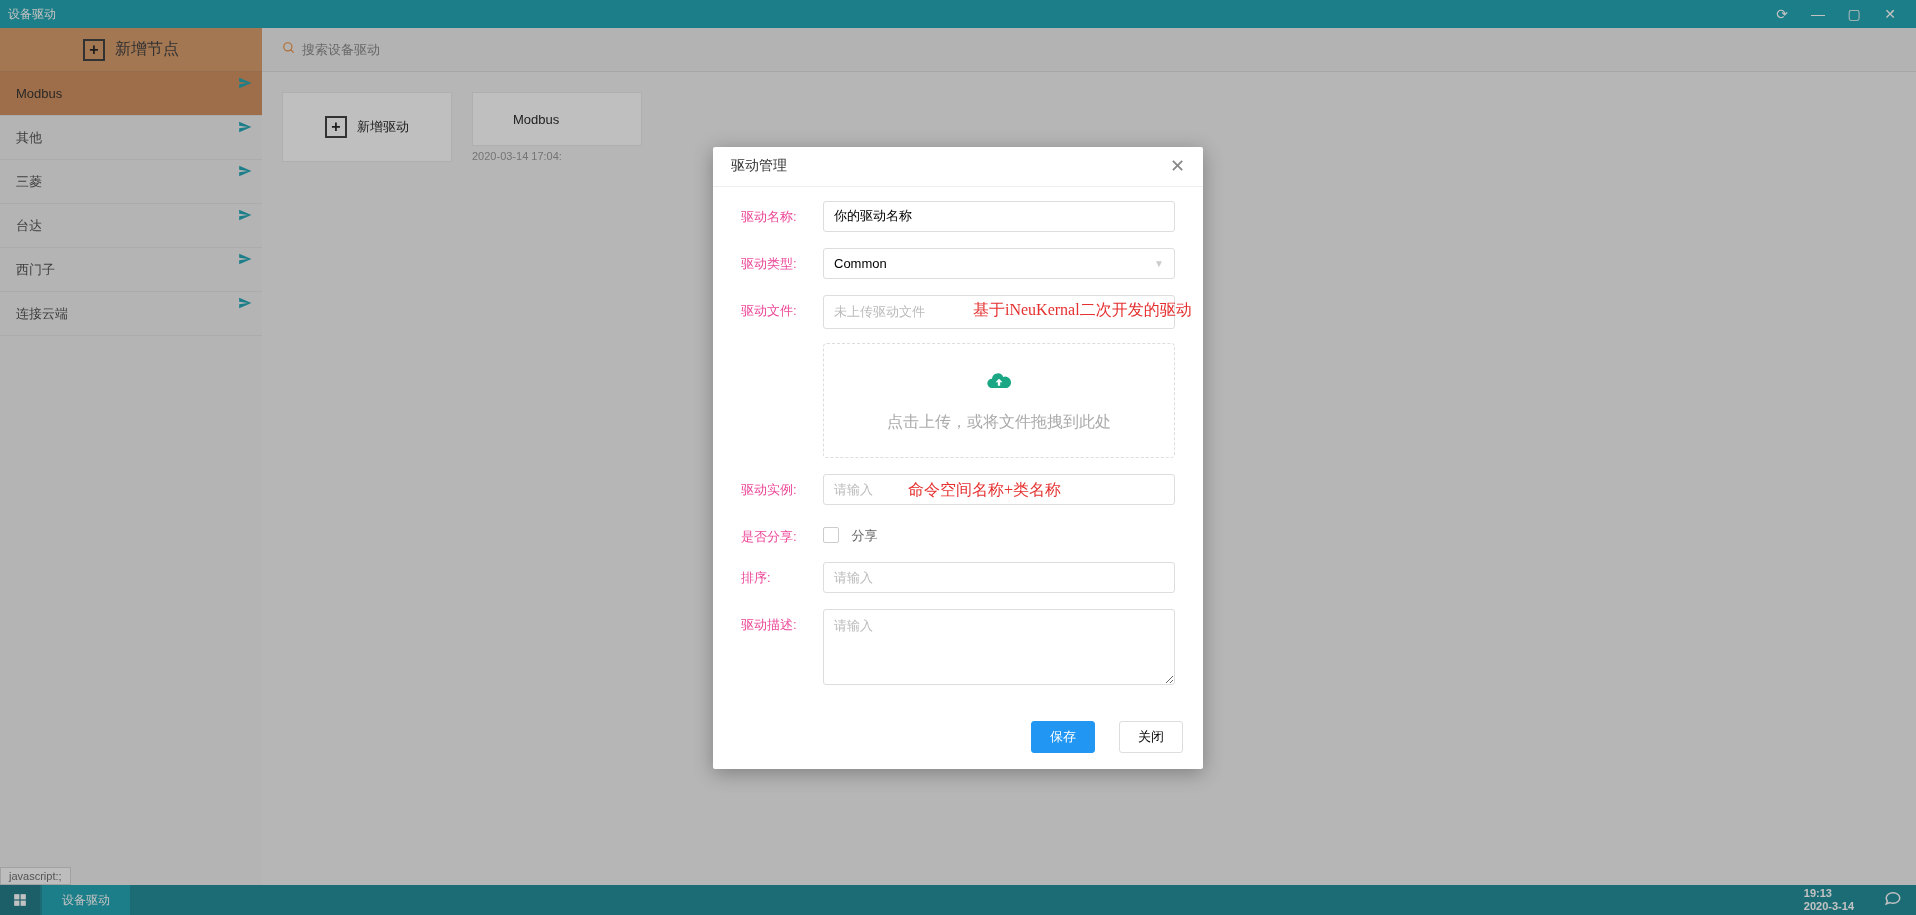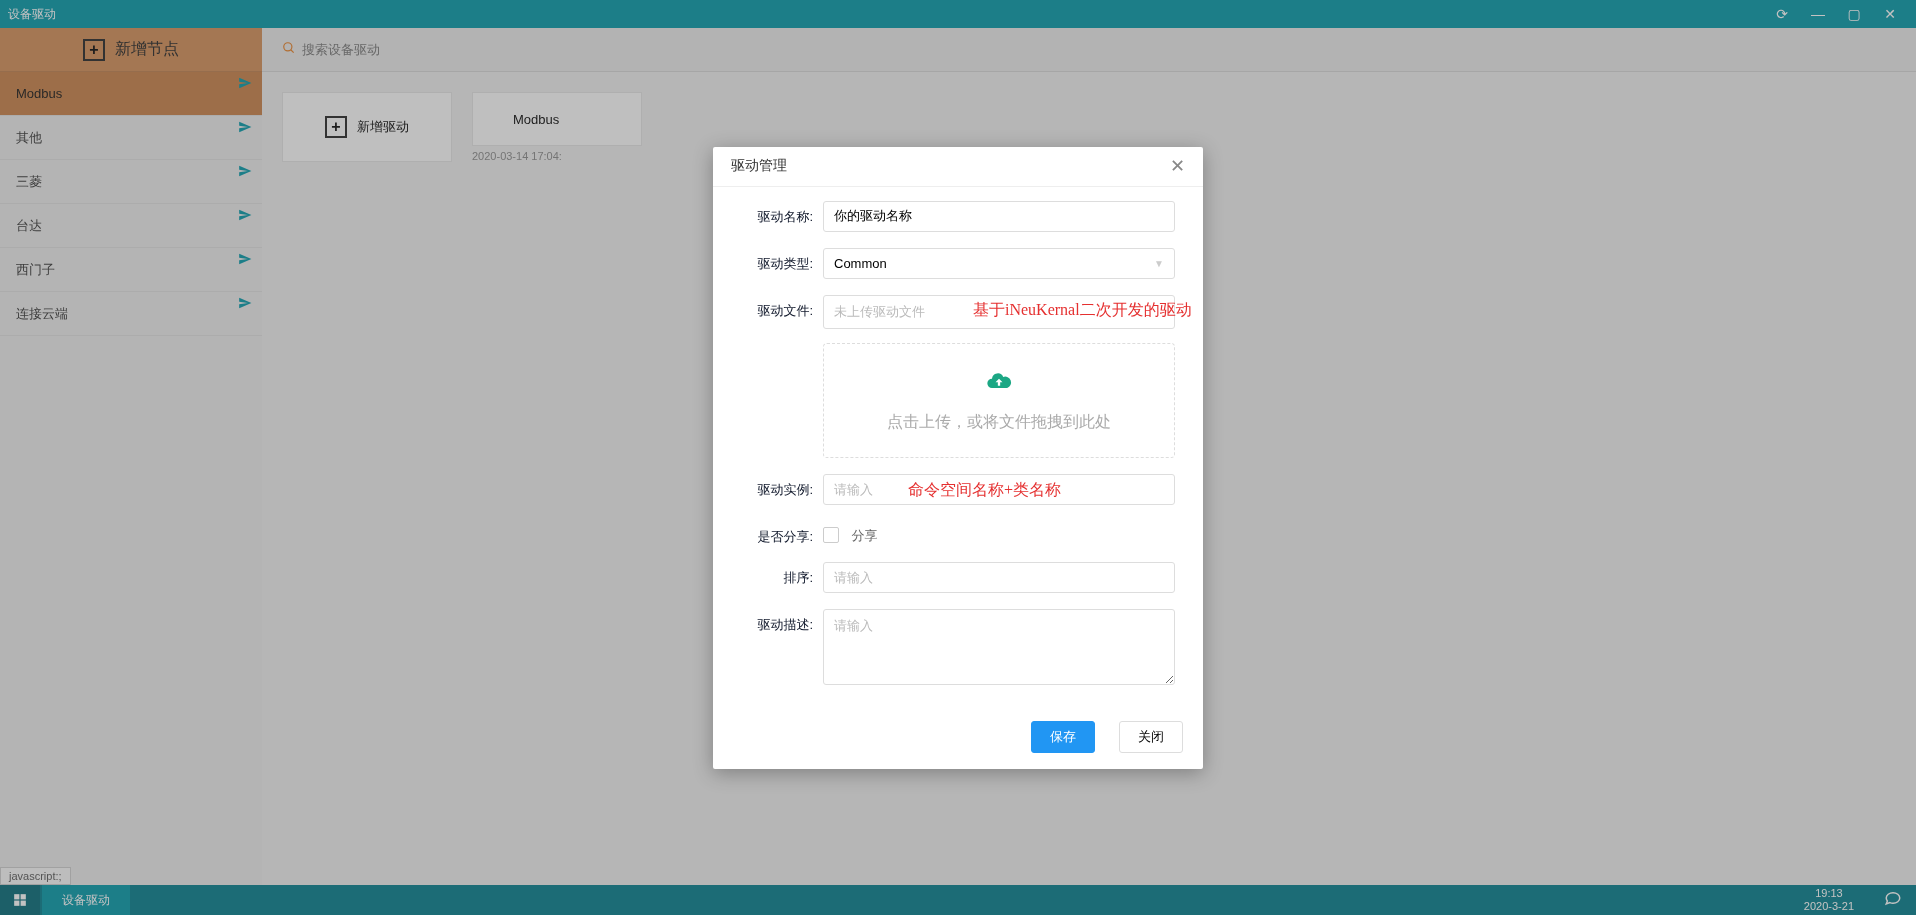--- a/index.html
+++ b/index.html
@@ -32,34 +32,34 @@
 .card .plus-box { background: #fbfbfb; }
 .card-footer { height: 0; font-size: 11px; color: #888; padding-top: 4px; }
 .card2 .card-body { justify-content: flex-start; padding-left: 40px; font-size: 13px; }
 .card2 .card-footer { height: auto; }
 
 
 .taskbar { height: 30px; background: #007c8a; display: flex; align-items: center; color: #fff; font-size: 12px; }
 .taskbar .start { width: 40px; height: 30px; background: #006875; display: flex; align-items: center; justify-content: center; }
 .taskbar .task-item { padding: 0 20px; height: 30px; display: flex; align-items: center; background: #0097a7; margin-left: 2px; }
 .taskbar .spacer { flex: 1; }
-.taskbar .clock { text-align: center; padding: 0 16px; line-height: 1.2; font-size: 11px; }
+.taskbar .clock { padding: 0 16px; line-height: 1.2; font-size: 11px; font-weight: bold; }
 .taskbar .tray-ic { padding: 0 14px; font-size: 16px; }
 
 
 .status-hint { position: absolute; left: 0; bottom: 30px; background: #f8f8f8; border: 1px solid #ccc; padding: 2px 8px; font-size: 11px; color: #555; }
 
 
 .overlay { position: absolute; inset: 0; background: rgba(80,80,80,0.35); display: flex; align-items: center; justify-content: center; }
 .modal { width: 490px; background: #fff; border-radius: 2px; box-shadow: 0 4px 20px rgba(0,0,0,0.3); display: flex; flex-direction: column; }
 .modal-header { height: 40px; display: flex; align-items: center; padding: 0 18px; font-size: 14px; color: #333; border-bottom: 1px solid #eee; }
 .modal-header .close { margin-left: auto; cursor: pointer; font-size: 18px; color: #888; }
 .modal-body { padding: 14px 28px 6px 28px; }
 .form-row { display: flex; align-items: flex-start; margin-bottom: 16px; }
-.form-row label { width: 72px; text-align: right; font-size: 13px; color: #0f172a; padding-top: 7px; margin-right: 10px; }
+.form-row label { width: 72px; text-align: left; font-size: 13px; color: #ec4899; padding-top: 7px; margin-right: 10px; }
 .form-row .ctrl { flex: 1; position: relative; }
 .form-row input[type=text], .form-row textarea, .form-row .select { width: 100%; border: 1px solid #ddd; border-radius: 3px; padding: 7px 10px; font-size: 13px; background: #fff; }
 .form-row input::placeholder, .form-row textarea::placeholder { color: #bbb; }
 .select { display: flex; align-items: center; justify-content: space-between; cursor: pointer; }
 .select .caret { color: #ccc; font-size: 10px; }
 .file-row .file-name { border: 1px solid #ddd; border-radius: 3px; padding: 7px 10px; font-size: 13px; color: #bbb; }
 .upload-box { margin-top: 14px; border: 1px dashed #ddd; border-radius: 4px; height: 115px; display: flex; flex-direction: column; align-items: center; justify-content: center; gap: 10px; color: #aaa; font-size: 16px; cursor: pointer; }
 .cloud-ic { color: #1ba784; font-size: 30px; }
 .chk { width: 16px; height: 16px; border: 1px solid #ccc; border-radius: 2px; display: inline-block; vertical-align: middle; margin-right: 8px; }
 .chk-lbl { font-size: 13px; color: #666; vertical-align: middle; }
@@ -177,21 +177,21 @@
           <rect x="2" y="13" width="9" height="9"></rect>
           <rect x="13" y="13" width="9" height="9"></rect>
         </svg>
     </div>
     <div class="task-item">
       <span>设备驱动</span>
     </div>
     <div class="spacer"></div>
     <div class="clock">
       <div>19:13</div>
-      <div>2020-3-21</div>
+      <div>2020-3-14</div>
     </div>
     <div class="tray-ic">
       <svg width="18" height="18" viewBox="0 0 24 24" fill="none" stroke="#fff" stroke-width="2">
           <path d="M21 12c0 4-4 7-9 7-1.5 0-3-.3-4.2-.8L3 20l1.5-4C3.5 14.8 3 13.5 3 12c0-4 4-7 9-7s9 3 9 7z"></path>
         </svg>
     </div>
   </div>
 
   <div class="overlay">
     <div class="modal">

